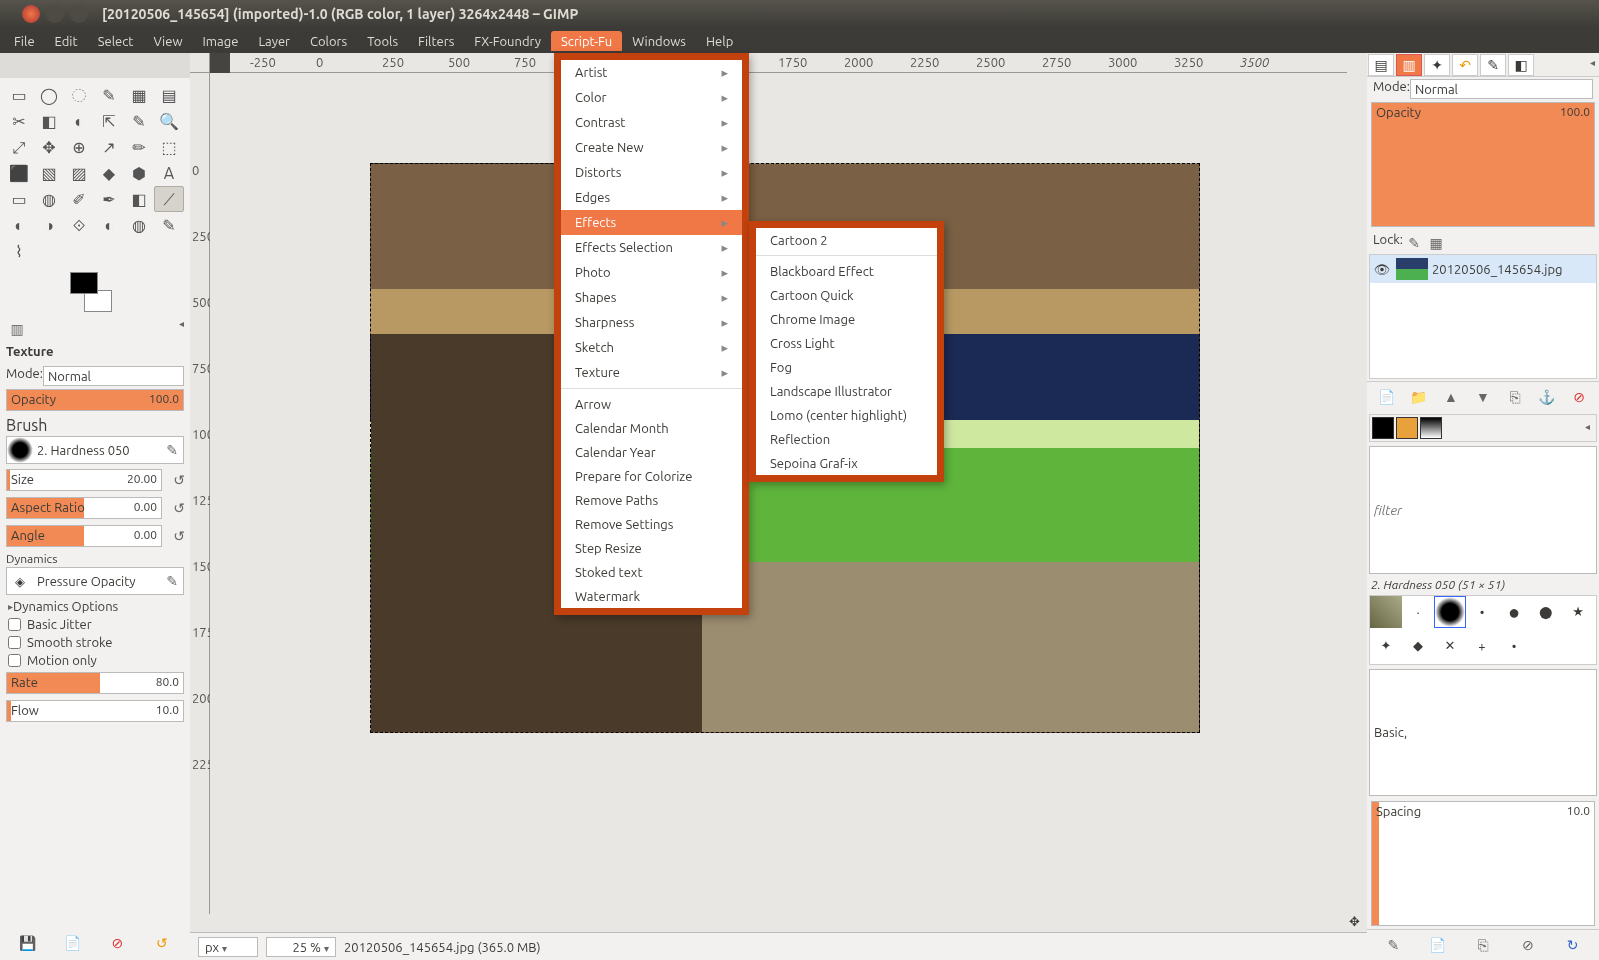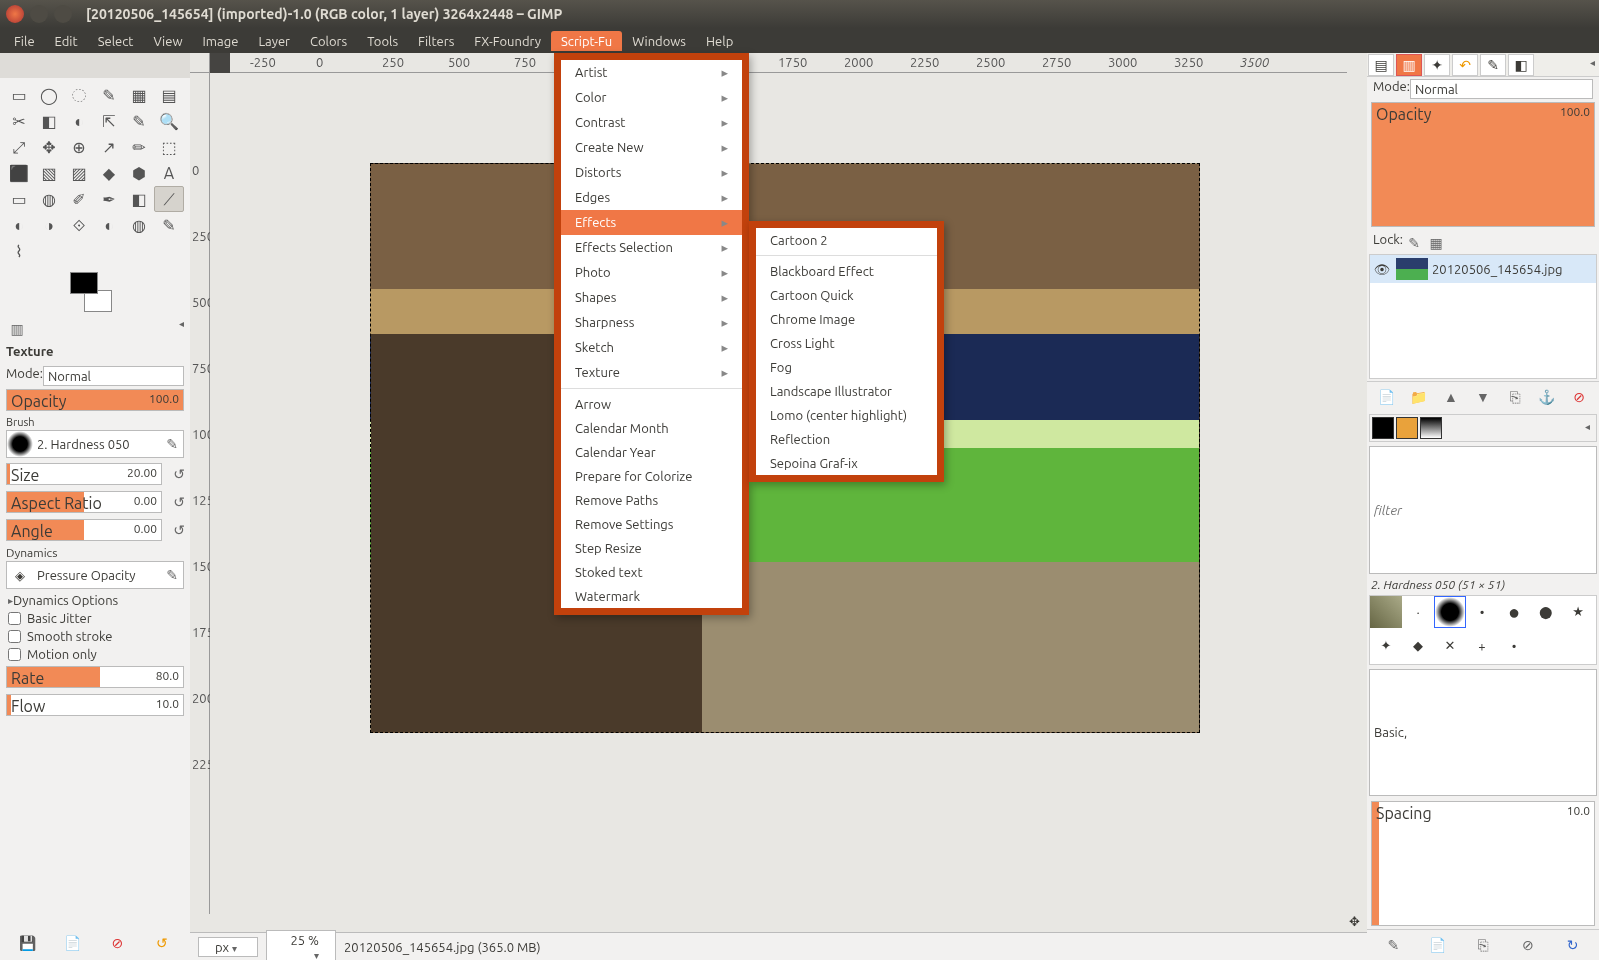--- a/index.html
+++ b/index.html
@@ -1,36 +1,36 @@
 <!DOCTYPE html>
 <html><head>
 <meta charset="utf-8">
 <style>
 * { margin:0; padding:0; box-sizing:border-box; font-family:"Ubuntu",sans-serif; font-size:13px; }
 body { width:1599px; height:960px; background:#3c3b37; color:#3c3b37; overflow:hidden; }
-.titlebar { height:28px; background:linear-gradient(#56534b,#3c3b37); display:flex; align-items:center; padding:0 6px; color:#dfdbd2; }
+.titlebar { height:28px; background:linear-gradient(#56534b,#3c3b37); display:flex; align-items:center; padding:0 22px; color:#dfdbd2; }
 .wbtn { width:18px; height:18px; border-radius:50%; margin-right:6px; display:inline-block; }
 .wclose{background:radial-gradient(#f07746,#a33);} .wmin{background:#4e4b44;} .wmax{background:#4e4b44;}
 .title { margin-left:8px; font-weight:bold; font-size:14px; }
 .menubar { height:25px; background:#3c3b37; display:flex; align-items:center; padding:0 4px; color:#dfdbd2; }
 .menubar span { padding:3px 10px; cursor:pointer; }
 .menubar span.open { background:#f07746; color:#fff; border-radius:3px 3px 0 0; }
 .workspace { display:flex; height:907px; background:#f2f1f0; }
 .lpanel { width:190px; background:#f2f1f0; display:flex; flex-direction:column; }
 .toolbox { padding:4px; display:flex; flex-wrap:wrap; background:#f2f1f0; border-top:25px solid #dedcd8;}
 .toolbox .tool { width:30px; height:26px; display:flex; align-items:center; justify-content:center; color:#555; font-size:16px; cursor:pointer; }
 .toolbox .tool.sel { background:#d6d3cd; border:1px solid #b0aca4; border-radius:2px; }
 .fgbg { height:40px; position:relative; margin:4px auto; width:50px;}
 .fgbg .fg{position:absolute;top:0;left:0;width:28px;height:22px;background:#000;border:1px solid #888;}
 .fgbg .bg{position:absolute;bottom:0;right:8px;width:28px;height:22px;background:#fff;border:1px solid #888;}
 .optrow { display:flex; align-items:flex-start; padding:2px 6px; height:22px; }
 .selbox { flex:1; background:#fff; border:1px solid #bbb; padding:1px 4px; height:20px; display:flex; align-items:center; }
 .slider { position:relative; height:22px; border:1px solid #bbb; margin:3px 6px; background:#fff; flex:1;}
 .slider .fill { position:absolute; top:0; bottom:0; left:0; background:#f28a56; }
-.slider .lab { position:absolute; left:4px; top:2px; font-size:16px; }
+.slider .lab { position:absolute; left:4px; top:2px; font-size:13px; }
 .slider .val { position:absolute; right:4px; top:2px; font-size:12px; }
 .brushrow { display:flex; align-items:center; margin:2px 6px; border:1px solid #bbb; background:#fff; height:28px;}
 .brushrow .thumb { width:26px; height:26px; background:radial-gradient(#000 40%,transparent 70%); }
 .check { margin:2px 8px; display:flex; align-items:center; }
 .check input { margin-right:6px; }
 .toolfooter{margin-top:auto;display:flex;justify-content:space-around;padding:6px;}
 .canvasarea { flex:1; background:#454441; display:flex; flex-direction:column; position:relative;}
 .hruler { height:20px; background:#e8e7e3; border-bottom:1px solid #999; margin-left:20px; font-size:9px; color:#555; overflow:hidden; position:relative;}
 .hruler span{position:absolute; top:2px;}
 .vruler { width:20px; background:#e8e7e3; border-right:1px solid #999; font-size:9px; color:#555; position:relative;}
@@ -47,21 +47,21 @@
 .rtabs { height:24px; display:flex; background:#efeeea; border-bottom:1px solid #ccc;}
 .rtab { width:26px; height:22px; margin:1px; border:1px solid #ccc; background:#fff; font-size:14px; display:flex;align-items:center;justify-content:center;}
 .rtab.on{background:#f07746;color:#fff;border-color:#d55;}
 .layerslist { flex:1; border:1px solid #ccc; margin:2px; background:#fff; overflow:auto; }
 .layer { display:flex; align-items:center; height:28px; background:#d8e8f8; padding:2px;}
 .layer .eye{width:20px;text-align:center;}
 .layer .th{width:32px;height:22px;margin:0 4px;
   background:linear-gradient(to bottom,#2a3e6c 0 50%,#4caf50 50% 100%);}
 .layersfoot{display:flex;justify-content:space-around;padding:4px;border-top:1px solid #ccc;}
 .statusbar { height:28px; background:#f2f1f0; display:flex; align-items:center; padding:0 8px; gap:8px; border-top:1px solid #bbb;}
-.statusbar .box{border:1px solid #bbb;background:#fff;padding:2px 16px;}
+.statusbar .box{border:1px solid #bbb;background:#fff;padding:2px 6px;}
 .dropdown { position:absolute; background:#fff; border:7px solid #c2410c; box-shadow:2px 3px 8px rgba(0,0,0,.3); z-index:100; }
 .dd1 { left:554px; top:53px; width:195px; }
 .dd2 { left:749px; top:221px; width:195px; }
 .dditem { padding:5px 14px; display:flex; justify-content:space-between; cursor:pointer;}
 .dditem.hi { background:#f07746; color:#fff; }
 .dditem .arr{color:#888;}
 .ddsep { height:1px; background:#ddd; margin:3px 0; }
 .brushgrid{display:flex;flex-wrap:wrap;border:1px solid #ccc;margin:2px;background:#fff;min-height:70px;}
 .brushgrid div{width:32px;height:32px;display:flex;align-items:center;justify-content:center;}
 .iconbtn{width:22px;height:22px;color:#666;display:flex;align-items:center;justify-content:center;cursor:pointer;font-size:14px;}
@@ -154,21 +154,21 @@
           <span>Normal</span>
         </div>
     </div>
     <div style="display:flex;align-items:center;">
       <div class="slider">
           <div class="fill" style="width:100%"></div>
           <span class="lab">Opacity</span>
           <span class="val">100.0</span>
         </div>
     </div>
-    <div style="padding:2px 6px 0;font-size:11px">Brush</div>
+    <div style="padding:2px 6px 0;font-size:16px">Brush</div>
     <div class="brushrow">
       <div class="thumb"></div>
       <span style="flex:1;padding-left:4px">2. Hardness 050</span>
       <span class="iconbtn">✎</span>
     </div>
     <div style="display:flex;align-items:center;">
         <div class="slider">
           <div class="fill" style="width:2%"></div>
           <span class="lab">Size</span>
           <span class="val">20.00</span>

